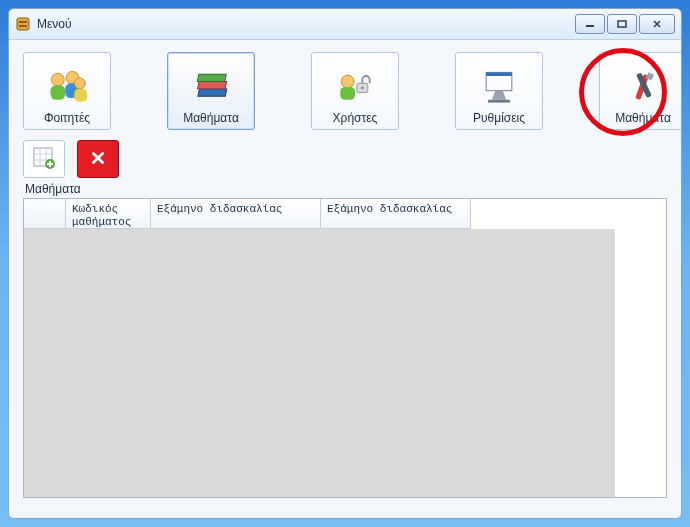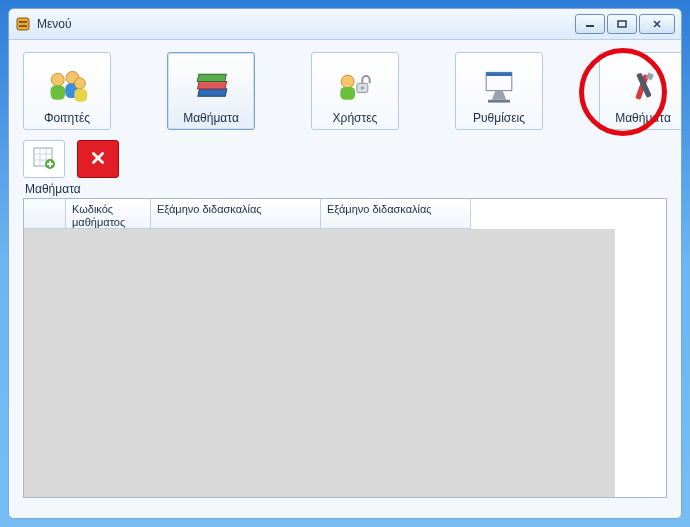--- a/index.html
+++ b/index.html
@@ -154,20 +154,21 @@
     margin: 2px 0 2px 2px;
     color: #1b2d44;
   }
   
   .grid-outer {
     border: 1px solid #a9b9cb;
     background: #d9d9d9;
     height: 300px;
     box-sizing: border-box;
     overflow: hidden;
+    font-family: Liberation Mono, monospace;
   }
   .grid {
     display: grid;
     grid-template-columns: 42px 85px 170px 150px 72px 72px;
     background: #fff;
   }
   .grid-head {
     background: linear-gradient(180deg, #ffffff 0%, #f0f5fa 100%);
     border-right: 1px solid #c2cfdc;
     border-bottom: 1px solid #c2cfdc;

